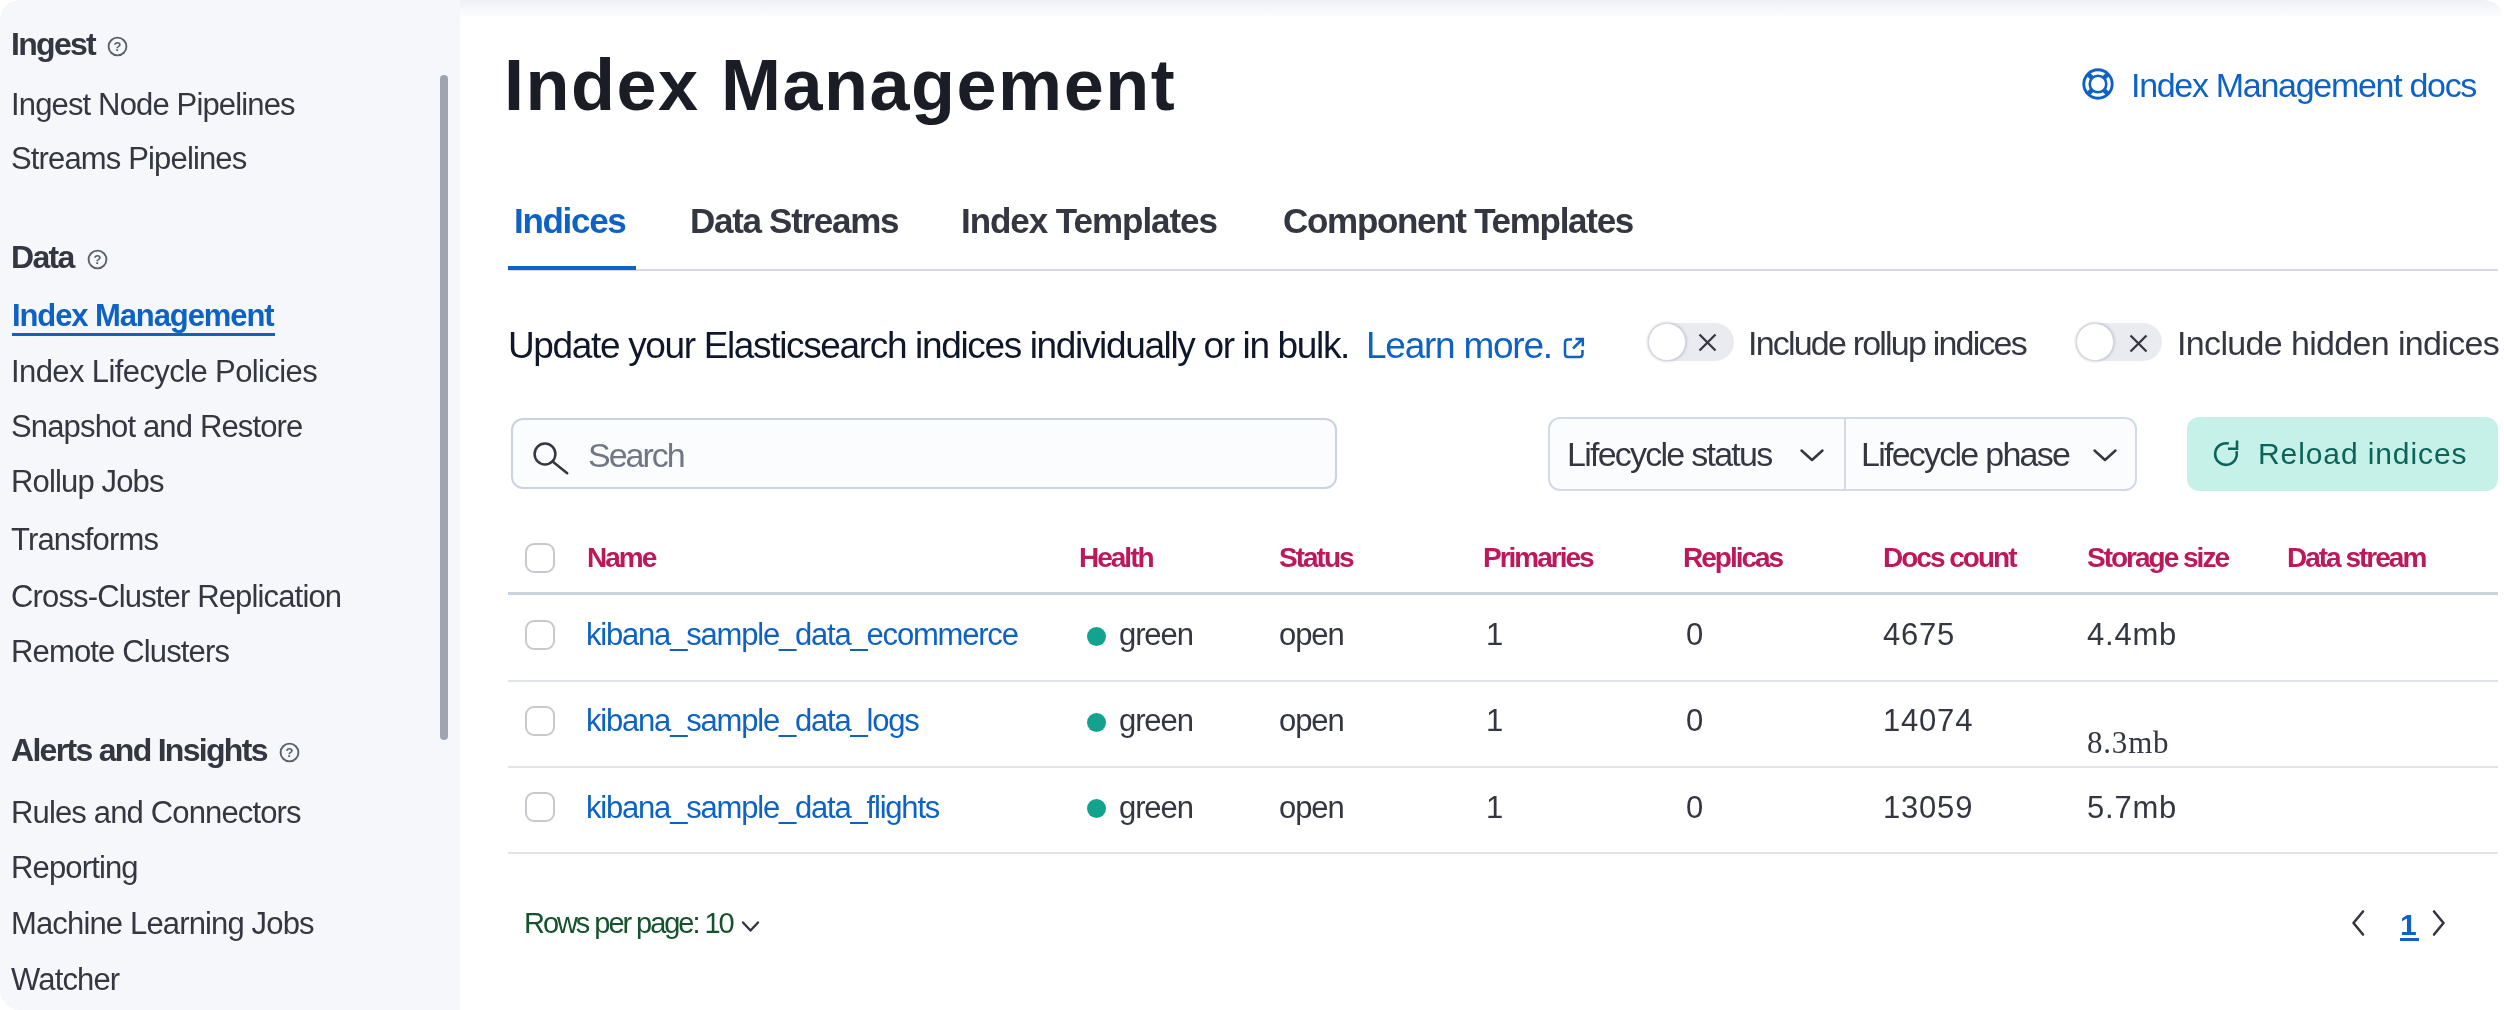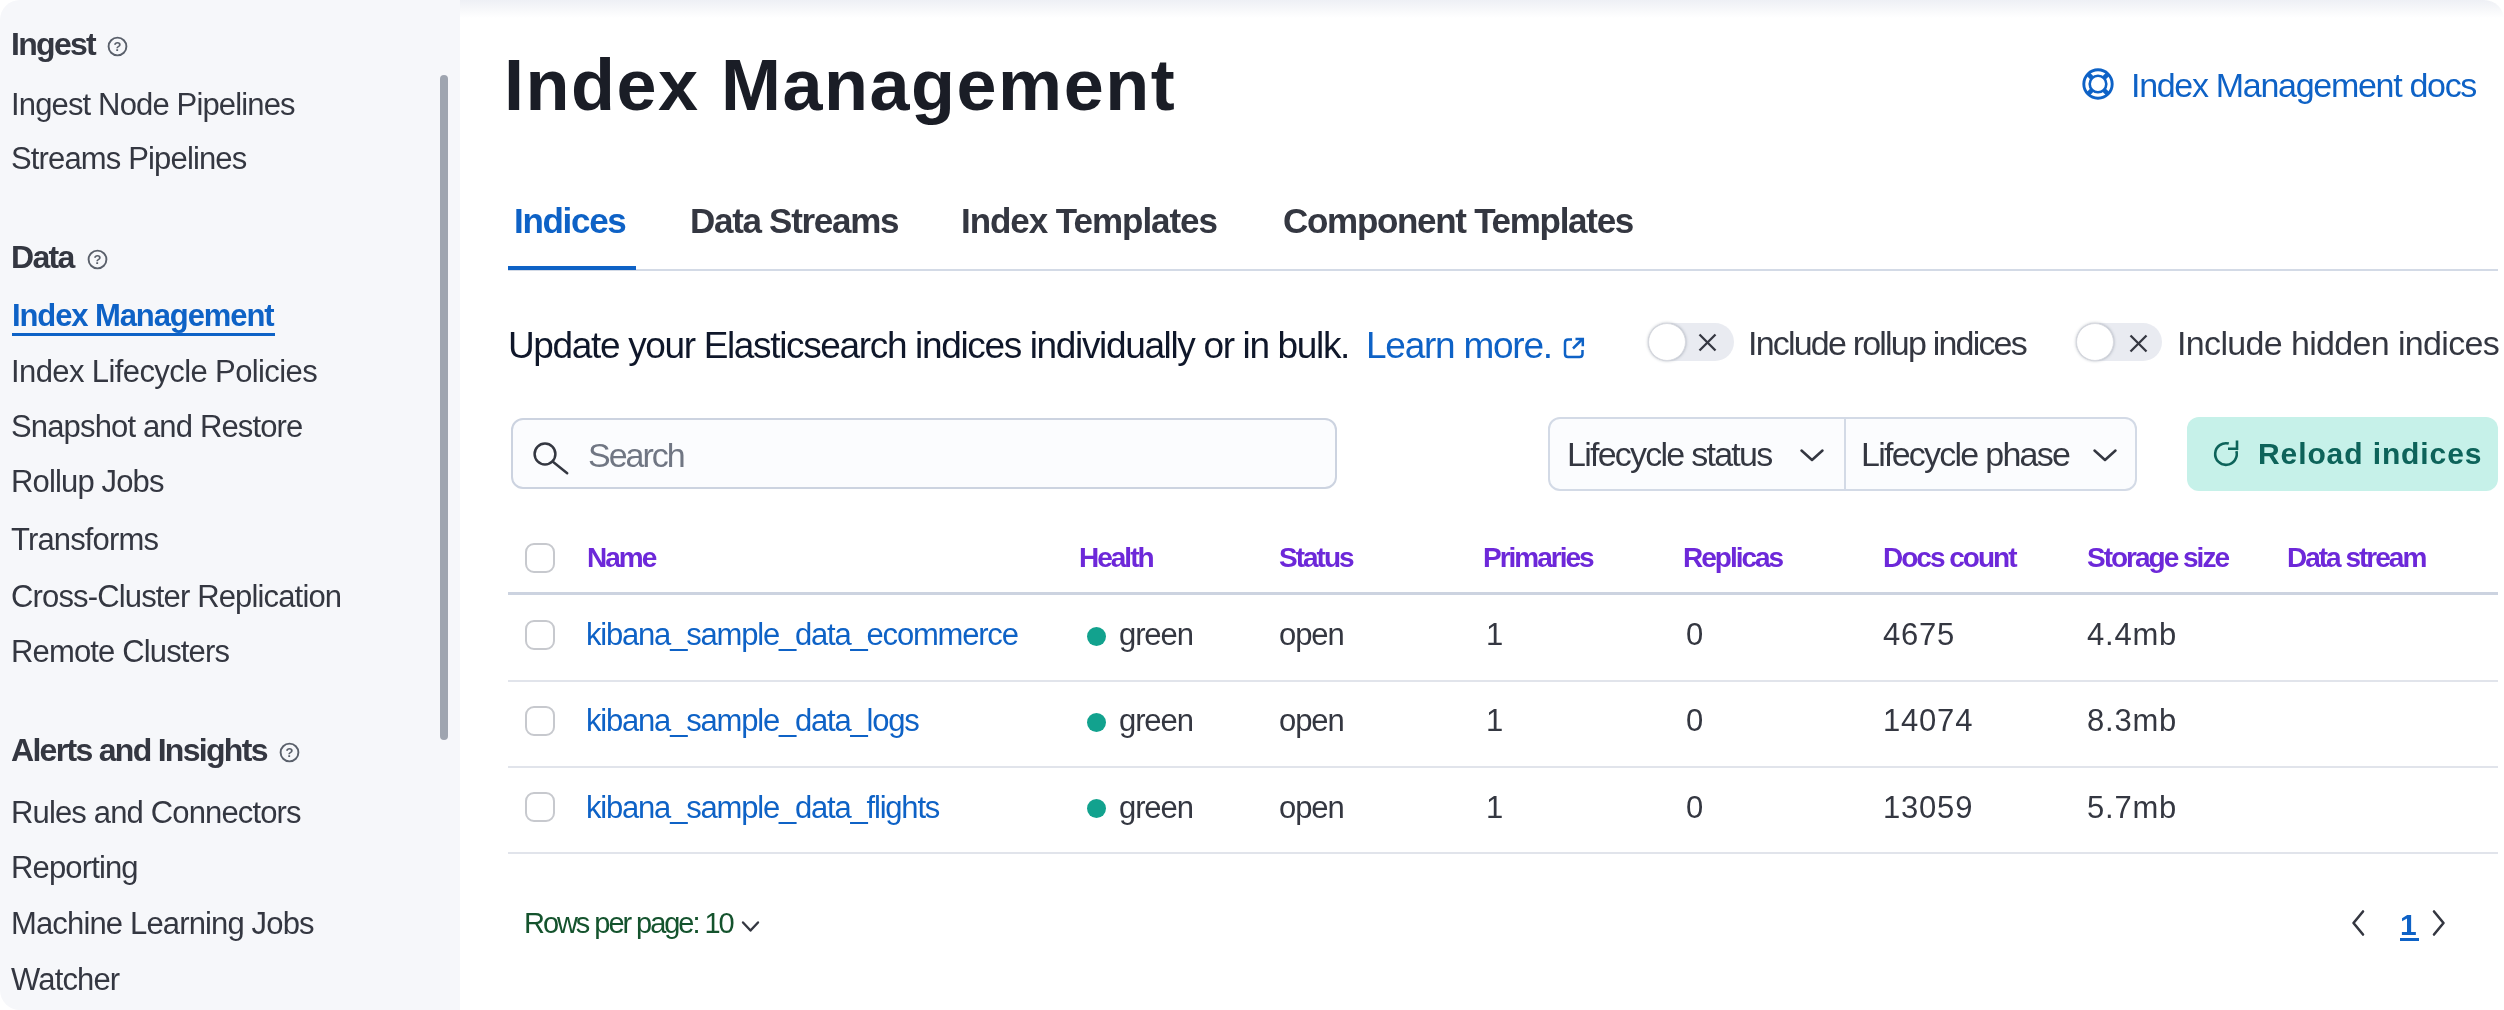--- a/index.html
+++ b/index.html
@@ -11,21 +11,21 @@
   #sidebar{position:absolute;left:0;top:0;width:460px;height:1010px;background:#f6f7fa;}
   .snavh{font-size:32px;line-height:32px;font-weight:700;color:#343741;letter-spacing:-1.7px;}
   .snavi{font-size:31px;line-height:31px;font-weight:400;color:#343741;letter-spacing:-0.85px;}
   #thumb{position:absolute;left:440px;top:75px;width:8px;height:665px;background:#9fa5b0;border-radius:4px;}
   #topshade{position:absolute;left:460px;top:0;width:2044px;height:18px;
     background:linear-gradient(to bottom, #eef0f5 0%, rgba(255,255,255,0) 100%);}
   #title{font-size:72px;line-height:72px;font-weight:700;color:#1a1d26;letter-spacing:1.5px;}
   .tab{font-size:35px;line-height:35px;font-weight:700;letter-spacing:-1.3px;}
   .desc{font-size:37px;line-height:37px;font-weight:400;color:#0f172a;letter-spacing:-1.35px;}
   .lbl{font-size:34px;line-height:34px;font-weight:400;color:#343741;}
-  .hdr{font-size:28px;line-height:28px;font-weight:700;color:#6d28d9;letter-spacing:-2px;}
+  .hdr{font-size:28px;line-height:28px;font-weight:700;color:#be185d;letter-spacing:-2px;}
   .cell{font-size:31px;line-height:31px;font-weight:400;color:#343741;letter-spacing:-1.1px;}
   .num{font-size:31px;line-height:31px;font-weight:400;color:#343741;letter-spacing:0.8px;}
   .link{font-size:31px;line-height:31px;font-weight:400;color:#0e62c6;letter-spacing:-1.2px;}
   .checkbox{position:absolute;width:30px;height:30px;border:2px solid #c7c9ce;border-radius:9px;background:#fff;box-sizing:border-box;}
   .rowline{position:absolute;left:508px;width:1990px;height:2px;background:#e1e4eb;}
   .toggle{position:absolute;width:86px;height:38px;border-radius:19px;background:#e9ebf1;}
   .knob{position:absolute;width:38px;height:38px;border-radius:50%;background:#fff;
         box-shadow:0 0 3px 0 rgba(80,90,110,0.45);box-sizing:border-box;border:1px solid #d8dae0;}
 </style>
 </head>
@@ -126,21 +126,21 @@
   <div class="abs" id="lcp" style="left:1861px;top:437px;font-size:34px;line-height:34px;color:#343741;letter-spacing:-1.75px;">Lifecycle phase</div>
   <svg class="abs" style="left:2092px;top:448px;" width="26" height="15" viewBox="0 0 26 15">
     <polyline points="2.5,2.5 13,12 23.5,2.5" fill="none" stroke="#343741" stroke-width="2.5" stroke-linecap="round" stroke-linejoin="round"></polyline>
   </svg>
 
   <div class="abs" style="left:2187px;top:417px;width:311px;height:74px;border-radius:12px;background:#c6f1e9;"></div>
   <svg class="abs" style="left:2212px;top:440px;" width="30" height="30" viewBox="0 0 30 30">
     <path d="M24.4 11.2 A10.8 10.8 0 1 1 16.8 3.6" fill="none" stroke="#0d635a" stroke-width="2.6"></path>
     <path d="M25 0.5 V8.8 H16" fill="none" stroke="#0d635a" stroke-width="2.6"></path>
   </svg>
-  <div class="abs" id="reload" style="left:2258px;top:439px;font-size:30px;line-height:30px;font-weight:700;color:#0d635a;letter-spacing:0.9px;">Reload indices</div>
+  <div class="abs" id="reload" style="left:2258px;top:439px;font-size:30px;line-height:30px;font-weight:400;color:#0d635a;letter-spacing:0.9px;">Reload indices</div>
 
   <div class="checkbox" style="left:525px;top:543px;"></div>
   <div class="abs hdr" style="left:587px;top:544px;">Name</div>
   <div class="abs hdr" style="left:1079px;top:544px;">Health</div>
   <div class="abs hdr" style="left:1279px;top:544px;">Status</div>
   <div class="abs hdr" style="left:1483px;top:544px;">Primaries</div>
   <div class="abs hdr" style="left:1683px;top:544px;">Replicas</div>
   <div class="abs hdr" style="left:1883px;top:544px;">Docs count</div>
   <div class="abs hdr" style="left:2087px;top:544px;">Storage size</div>
   <div class="abs hdr" style="left:2287px;top:544px;">Data stream</div>
@@ -162,21 +162,21 @@
   <div class="checkbox" style="left:525px;top:706px;"></div>
   <div class="abs link" style="left:586px;top:705px;">kibana_sample_data_logs</div>
   <svg class="abs" style="left:1087px;top:713px;" width="19" height="19" viewBox="0 0 19 19">
       <circle cx="9.5" cy="9.5" r="9.5" fill="#12a28e"></circle>
     </svg>
   <div class="abs cell" style="left:1119px;top:705px;">green</div>
   <div class="abs cell" style="left:1279px;top:705px;">open</div>
   <div class="abs num" style="left:1486px;top:705px;">1</div>
   <div class="abs num" style="left:1686px;top:705px;">0</div>
   <div class="abs num" style="left:1883px;top:705px;">14074</div>
-  <div class="abs num" style="left:2087px;top:705px;">8.3mb</div>
+  <div class="abs num" style="left:2087px;top:727px;font-family:Liberation Serif, serif;">8.3mb</div>
   <div class="rowline" style="top:766px;"></div>
 
   <div class="checkbox" style="left:525px;top:792px;"></div>
   <div class="abs link" style="left:586px;top:792px;">kibana_sample_data_flights</div>
   <svg class="abs" style="left:1087px;top:799px;" width="19" height="19" viewBox="0 0 19 19">
       <circle cx="9.5" cy="9.5" r="9.5" fill="#12a28e"></circle>
     </svg>
   <div class="abs cell" style="left:1119px;top:792px;">green</div>
   <div class="abs cell" style="left:1279px;top:792px;">open</div>
   <div class="abs num" style="left:1486px;top:792px;">1</div>

